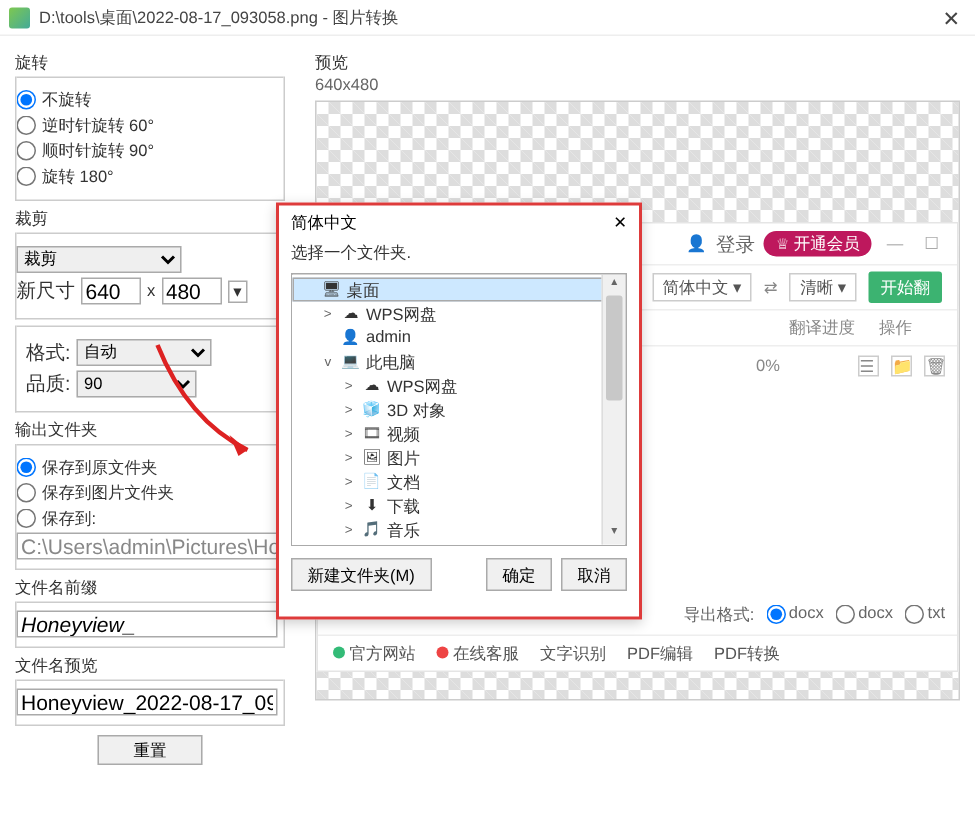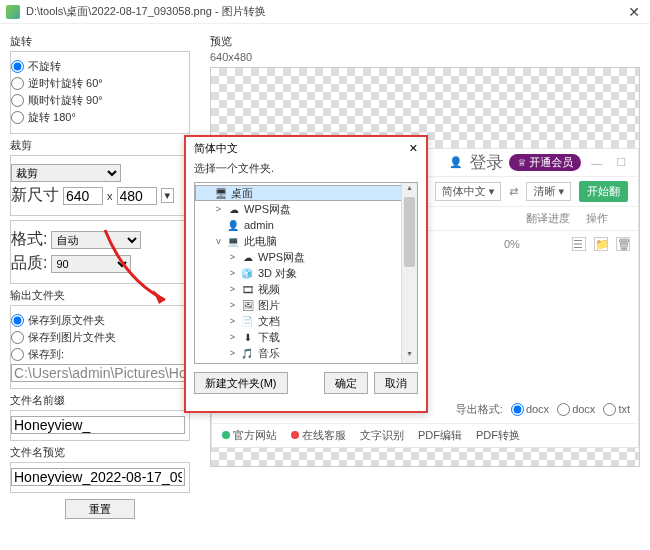--- a/index.html
+++ b/index.html
@@ -9,31 +9,31 @@
 .titlebar .ttl{flex:1;color:#444}
 .titlebar .x{color:#444;font-size:14px;padding:0 4px;cursor:pointer}
 .main{display:flex;height:526px}
 .left{width:200px;padding:6px 10px;color:#333}
 .grp-title{font-size:11px;color:#333;margin:4px 0 2px}
 .grp-box{border:1px solid #ccc;border-top:none;padding:6px 4px 6px 0;position:relative;margin-bottom:4px}
 .grp-box::before{content:"";position:absolute;top:0;left:0;right:0;border-top:1px solid #ccc}
 .radio-row{display:flex;align-items:center;gap:4px;margin:2px 0;font-size:11px}
 .radio-row input{margin:0}
 .form-row{display:flex;align-items:center;gap:4px;margin:3px 0}
-.form-row label{min-width:36px;text-align:right;font-size:16px}
+.form-row label{min-width:36px;text-align:right;font-size:13px}
 .sel{height:18px;font-size:11px;border:1px solid #aaa}
 .txt{height:18px;font-size:14px;border:1px solid #aaa;padding:0 2px}
 .btn-reset{width:70px;height:20px;margin:6px auto;display:block;border:1px solid #aaa;background:#f0f0f0;cursor:pointer}
 .right{flex:1;padding:6px 10px;position:relative;overflow:hidden}
 .dim{color:#666;font-size:11px;margin:2px 0 4px}
 .canvas{width:430px;height:400px;background-image:linear-gradient(45deg,#ddd 25%,transparent 25%,transparent 75%,#ddd 75%),linear-gradient(45deg,#ddd 25%,transparent 25%,transparent 75%,#ddd 75%);background-size:16px 16px;background-position:0 0,8px 8px;border:1px solid #ccc;position:relative}
 .bg-app{position:absolute;top:80px;left:0;right:0;height:300px;background:#fff;border:1px solid #e5e5e5}
 .bg-top{height:28px;display:flex;align-items:center;justify-content:flex-end;gap:6px;padding:0 8px;border-bottom:1px solid #eee}
-.bg-top .login{color:#666;font-size:17px}
-.bg-top .vip{background:#701a75;color:#fff;border-radius:10px;padding:1px 8px;font-size:10px}
+.bg-top .login{color:#666;font-size:13px}
+.bg-top .vip{background:#be185d;color:#fff;border-radius:10px;padding:1px 8px;font-size:10px}
 .bg-top .winbtn{color:#aaa;padding:0 4px}
 .bg-tool{height:30px;display:flex;align-items:center;gap:8px;padding:0 10px;border-bottom:1px solid #eee;color:#555}
 .bg-tool .sel2{border:1px solid #ccc;padding:1px 6px;font-size:11px}
 .bg-tool .swap{color:#888}
 .bg-tool .go{background:#3cb371;color:#fff;padding:3px 8px;border-radius:2px}
 .bg-head{display:flex;border-bottom:1px solid #eee;color:#888;font-size:11px}
 .bg-head div{padding:4px 8px}
 .bg-row{display:flex;align-items:center;padding:6px 8px;color:#888}
 .bg-row .prog{flex:0 0 60px}
 .bg-row .sq{width:14px;height:14px;border:1px solid #ccc;margin-left:8px}
@@ -134,21 +134,21 @@
           <span>保存到:</span>
         </div>
       <div class="path-row">
         <input class="txt" value="C:\Users\admin\Pictures\Honeyview" style="">
         <div class="dots">…</div>
         <div class="arr">▾</div>
       </div>
     </div>
 
     <div class="grp-title">文件名前缀</div>
-    <div class="grp-box"><input class="txt" style="width: 100%;" value="Honeyview_"></div>
+    <div class="grp-box"><input class="txt" style="width: 100%; font-style: italic;" value="Honeyview_"></div>
 
     <div class="grp-title">文件名预览</div>
     <div class="grp-box"><input class="txt" style="width: 100%;" readonly="" value="Honeyview_2022-08-17_093058.jpg"></div>
 
     <button class="btn-reset">重置</button>
   </div>
 
   <div class="right">
     <div class="grp-title">预览</div>
     <div class="dim">640x480</div>

